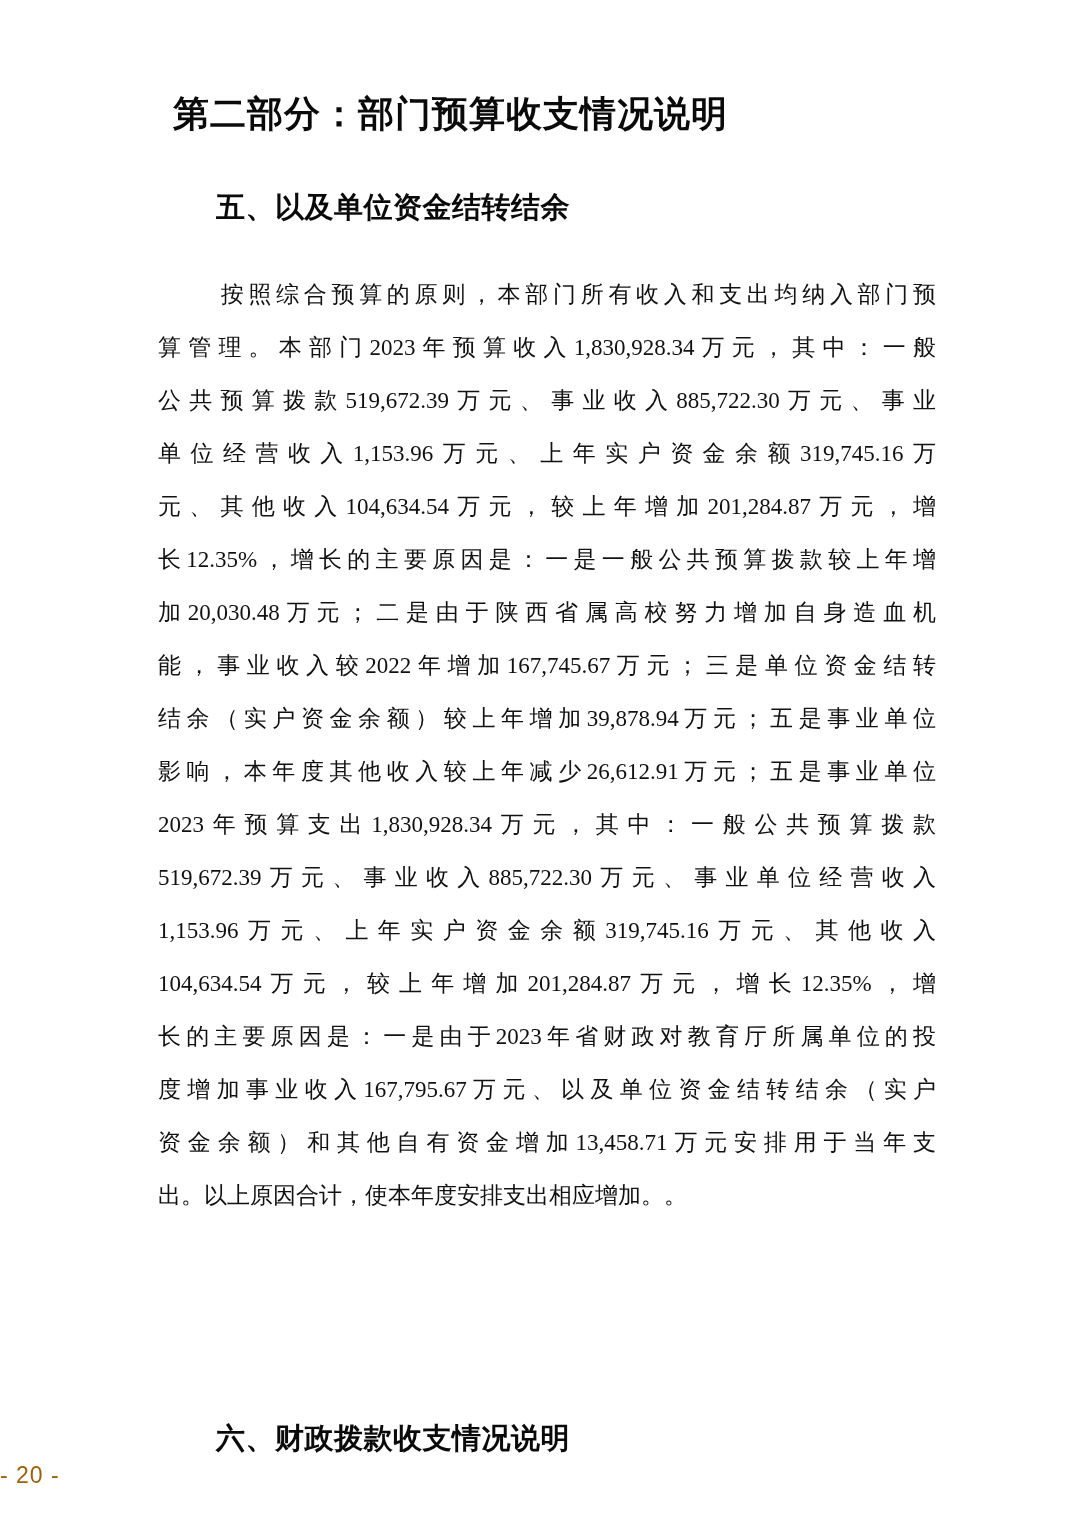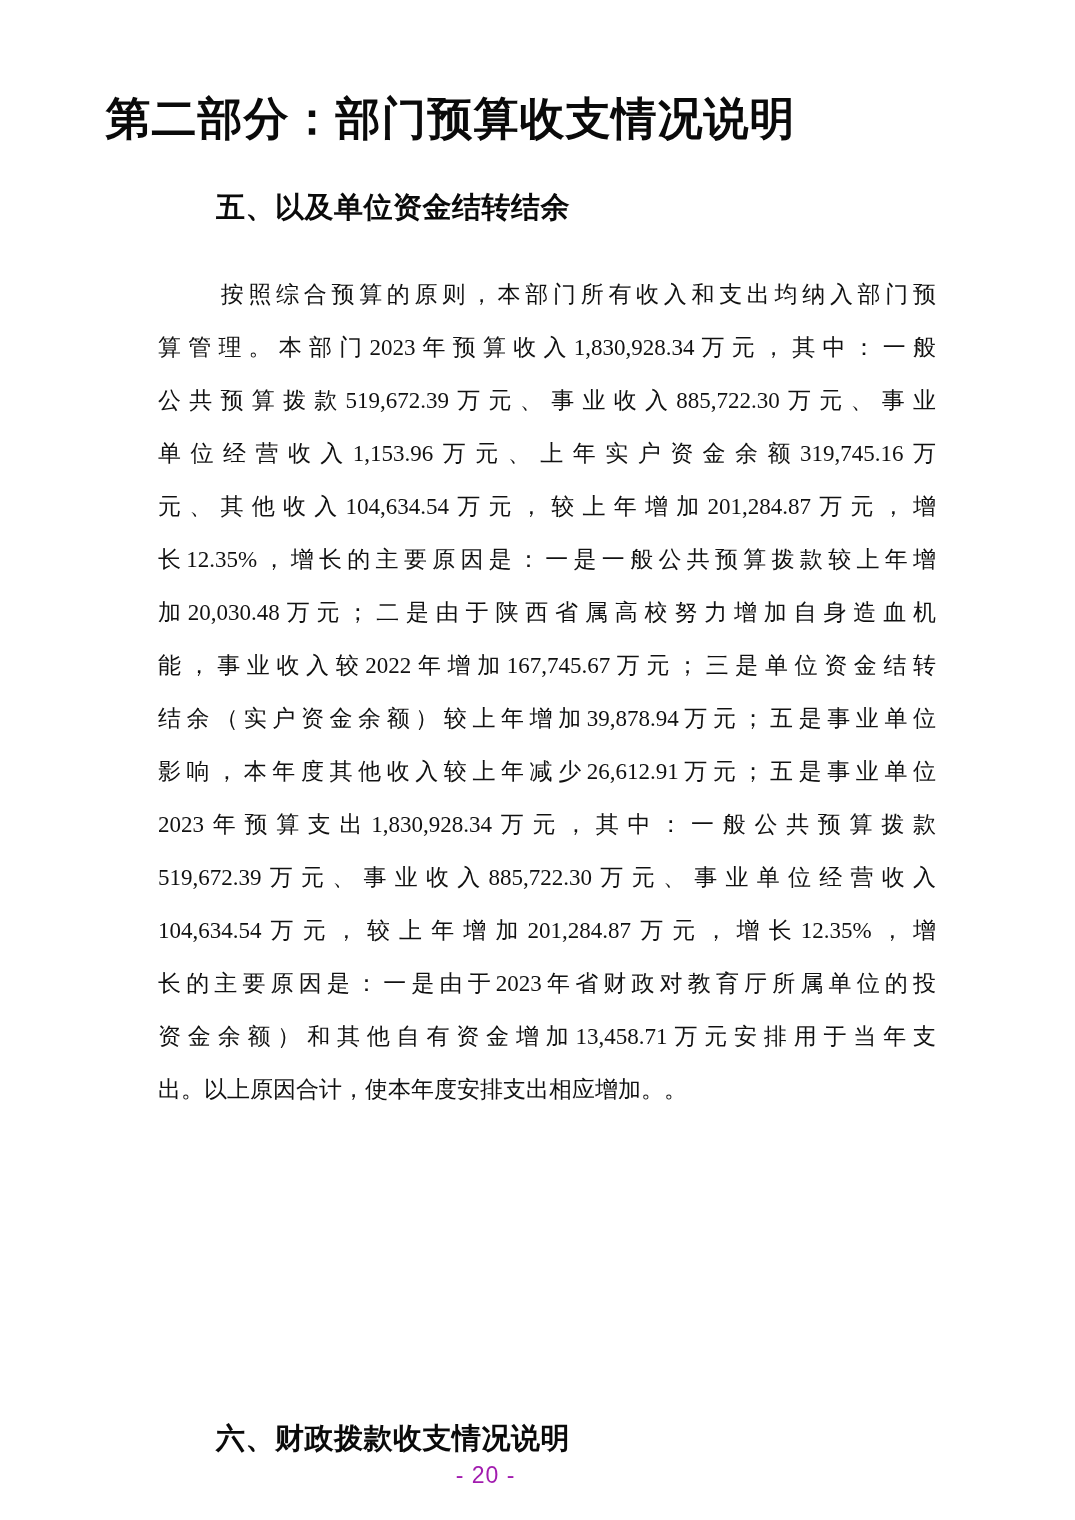--- a/index.html
+++ b/index.html
@@ -20,21 +20,21 @@
 
   
   .part-title {
     position: absolute;
     left: 0;
     top: 92px;
     width: 901px;
     text-align: center;
     font-family: "Liberation Sans", "DejaVu Sans", sans-serif;
     font-weight: 700;
-    font-size: 45px;
+    font-size: 36px;
     letter-spacing: 1px;
     color: #0a0a0a;
     line-height: 1.2;
   }
 
   
   .section-heading {
     position: absolute;
     left: 216px;
     font-family: "Liberation Sans", "DejaVu Sans", sans-serif;
@@ -82,24 +82,24 @@
     display: inline-block;
     width: 58px;
   }
 
   
   .page-number {
     position: absolute;
     left: 0;
     top: 1462px;
     width: 971px;
-    text-align: center;
+    text-align: left;
     font-family: "Liberation Sans", "DejaVu Sans", sans-serif;
     font-size: 23px;
-    color: #a21caf;
+    color: #a16207;
     letter-spacing: 1px;
   }
 </style>
 </head>
 <body>
 
 <div class="page">
 
   <div class="part-title">第二部分：部门预算收支情况说明</div>
 
@@ -112,22 +112,24 @@
       <div class="body-line justify">公共预算拨款519,672.39万元、事业收入885,722.30万元、事业</div>
       <div class="body-line justify">单位经营收入1,153.96万元、上年实户资金余额319,745.16万</div>
       <div class="body-line justify">元、其他收入104,634.54万元，较上年增加201,284.87万元，增</div>
       <div class="body-line justify">长12.35%，增长的主要原因是：一是一般公共预算拨款较上年增</div>
       <div class="body-line justify">加20,030.48万元；二是由于陕西省属高校努力增加自身造血机</div>
       <div class="body-line justify">能，事业收入较2022年增加167,745.67万元；三是单位资金结转</div>
       <div class="body-line justify">结余（实户资金余额）较上年增加39,878.94万元；五是事业单位</div>
       <div class="body-line justify">影响，本年度其他收入较上年减少26,612.91万元；五是事业单位</div>
       <div class="body-line justify">2023年预算支出1,830,928.34万元，其中：一般公共预算拨款</div>
       <div class="body-line justify">519,672.39万元、事业收入885,722.30万元、事业单位经营收入</div>
+      <div class="body-line justify">1,153.96万元、上年实户资金余额319,745.16万元、其他收入</div>
       <div class="body-line justify">104,634.54万元，较上年增加201,284.87万元，增长12.35%，增</div>
       <div class="body-line justify">长的主要原因是：一是由于2023年省财政对教育厅所属单位的投</div>
+      <div class="body-line justify">度增加事业收入167,795.67万元、以及单位资金结转结余（实户</div>
       <div class="body-line justify">资金余额）和其他自有资金增加13,458.71万元安排用于当年支</div>
       <div class="body-line last">出。以上原因合计，使本年度安排支出相应增加。。</div>
     </div>
 
   <div class="section-heading h-six">六、财政拨款收支情况说明</div>
 
   <div class="page-number">- 20 -</div>
 
 </div>
 

